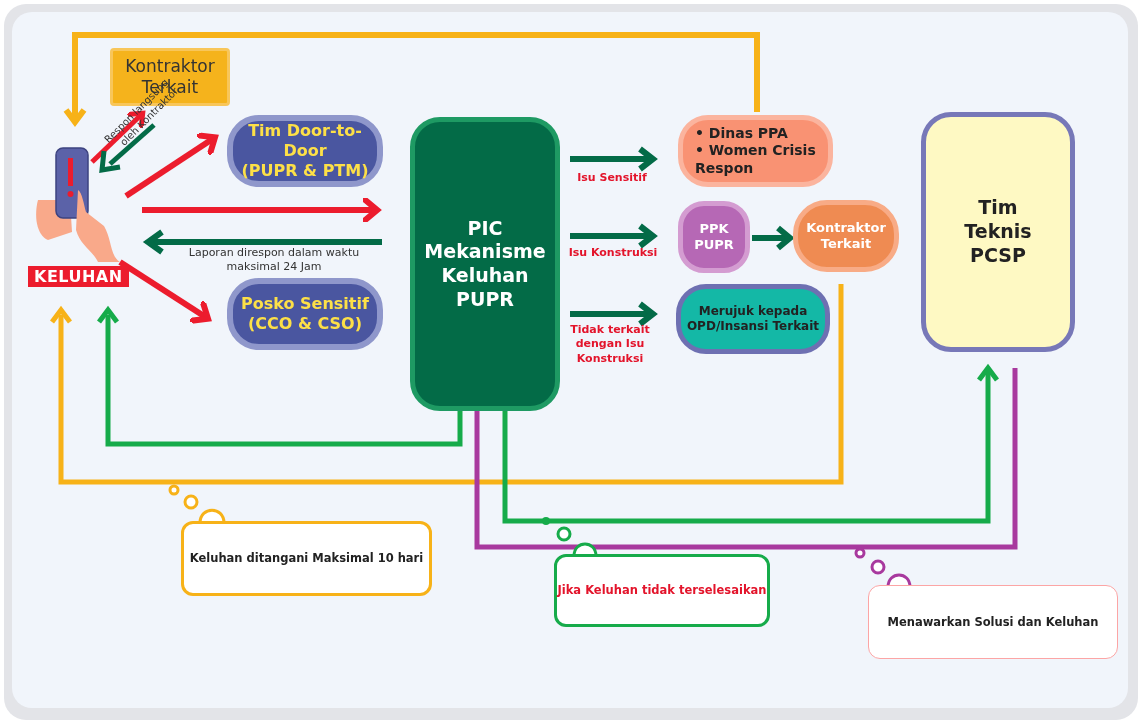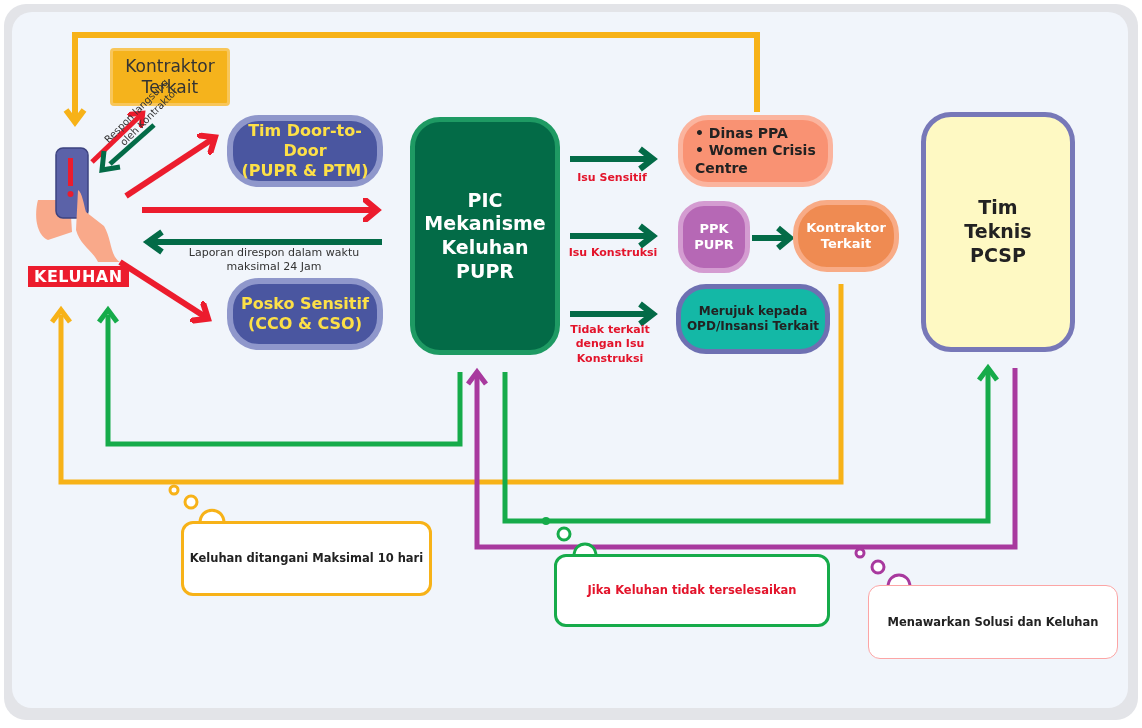--- a/index.html
+++ b/index.html
@@ -23,21 +23,21 @@
   .kontraktor-top {
     left: 110px; top: 48px; width: 120px; height: 58px; background: #f5b31c;
     border: 3px solid #f8c65a; border-radius: 4px; color: #333; font-weight: normal; font-size: 17px;
   }
   .pill-blue {
     background: #4a56a0; border: 6px solid #8f97cb; border-radius: 32px; color: #fde047; font-size: 16px;
   }
   .door { left: 227px; top: 115px; width: 156px; height: 72px; }
   .posko { left: 227px; top: 278px; width: 156px; height: 72px; }
   .pic {
-    left: 410px; top: 117px; width: 150px; height: 238px; background: #036b47;
+    left: 410px; top: 117px; width: 150px; height: 294px; background: #036b47;
     border: 5px solid #1e9a63; border-radius: 30px; color: #fff; font-size: 19px;
   }
   .dinas {
     left: 678px; top: 115px; width: 155px; height: 72px; background: #f99273;
     border: 5px solid #fbb49e; border-radius: 30px; color: #222; font-size: 14px;
     text-align: left; justify-content: flex-start; padding-left: 12px;
   }
   .ppk {
     left: 678px; top: 201px; width: 72px; height: 72px; background: #b668b5;
     border: 5px solid #d49cd1; border-radius: 26px; color: #fff; font-size: 13px;
@@ -59,21 +59,21 @@
   .keluhan-badge {
     position: absolute; left: 28px; top: 266px; padding: 1px 6px; background: #ec1c2d;
     color: #fff; font-weight: bold; font-size: 16px; letter-spacing: 0.5px;
   }
   .bubble {
     position: absolute; background: #ffffff; border-radius: 12px; box-sizing: border-box;
     display: flex; align-items: center; justify-content: center; text-align: right;
     font-weight: bold; font-size: 11.5px; line-height: 1.45;
   }
   .bubble-yellow { left: 181px; top: 521px; width: 251px; height: 75px; border: 3px solid #f7b218; color: #222; }
-  .bubble-green { left: 554px; top: 554px; width: 276px; height: 73px; border: 3px solid #16ab4a; color: #e3142b; }
+  .bubble-green { left: 554px; top: 554px; width: 216px; height: 73px; border: 3px solid #16ab4a; color: #e3142b; }
   .bubble-purple { left: 868px; top: 585px; width: 250px; height: 74px; border: 1px solid #fca5a5; color: #222; }
 </style>
 </head>
 <body>
 
 <div class="frame"></div>
 <div class="canvas"></div>
 
 <svg class="lines" viewBox="0 0 1142 728">
   <defs>
@@ -185,21 +185,21 @@
 <div class="label red-lbl" style="left:566px; top:246px; width:94px;">Isu Konstruksi</div>
 <div class="label red-lbl" style="left:566px; top:323px; width:88px;">
   <div>Tidak terkait</div>
   <div>dengan Isu</div>
   <div>Konstruksi</div>
 </div>
 
 <div class="node dinas">
   <div>
     <div>• Dinas PPA</div>
-    <div>• Women Crisis Centre</div>
+    <div>• Women Crisis Respon</div>
   </div>
 </div>
 
 <div class="node ppk">
   <div>
     <div>PPK</div>
     <div>PUPR</div>
   </div>
 </div>
 

